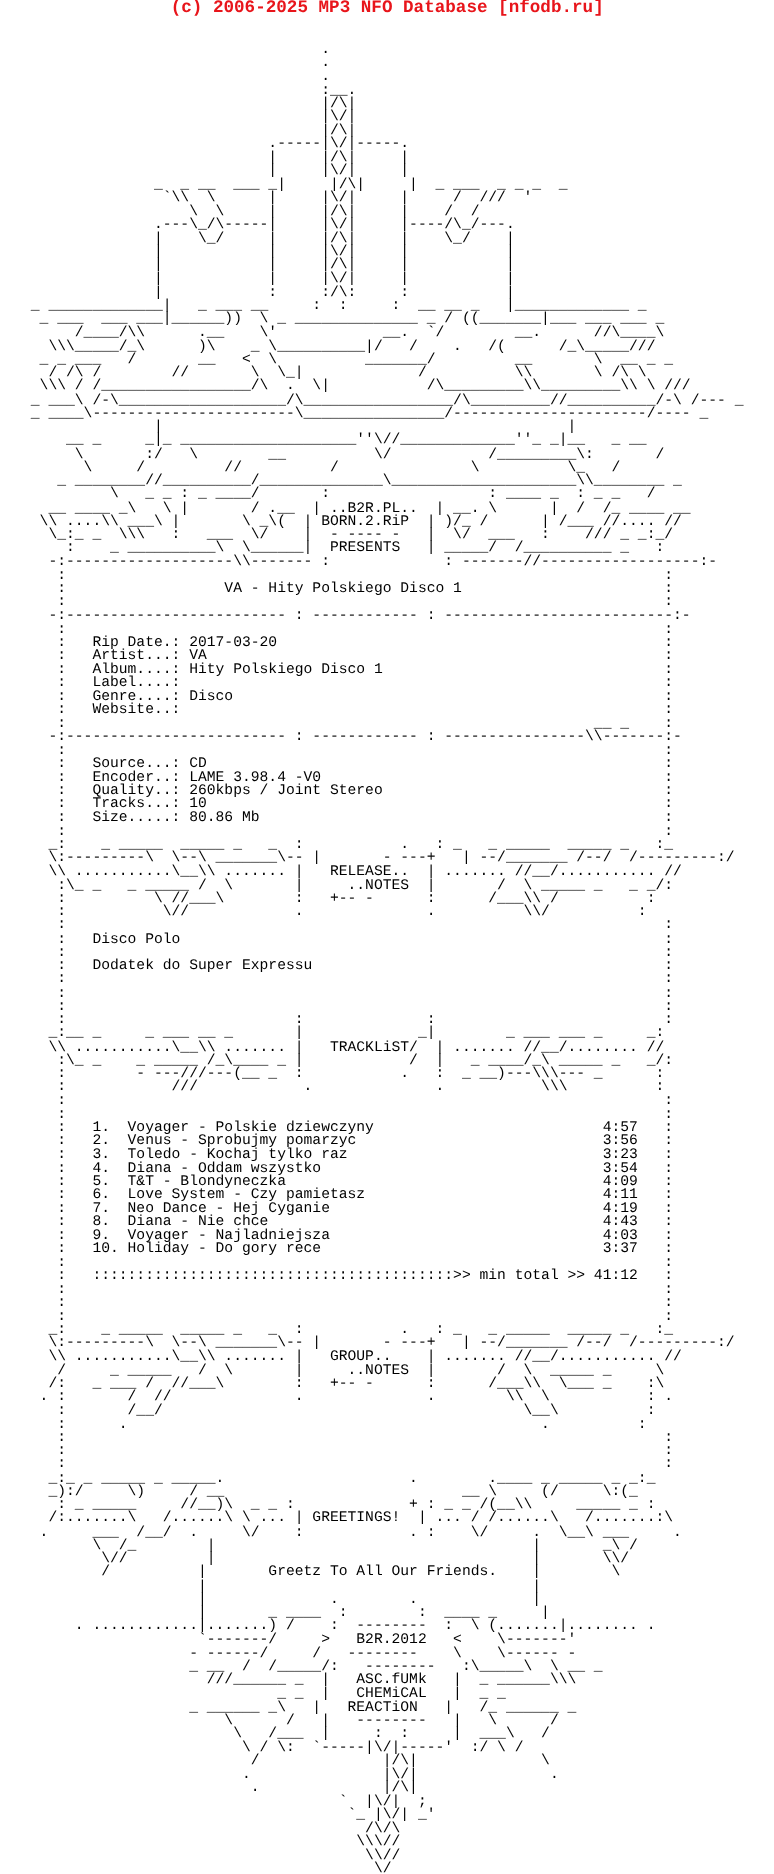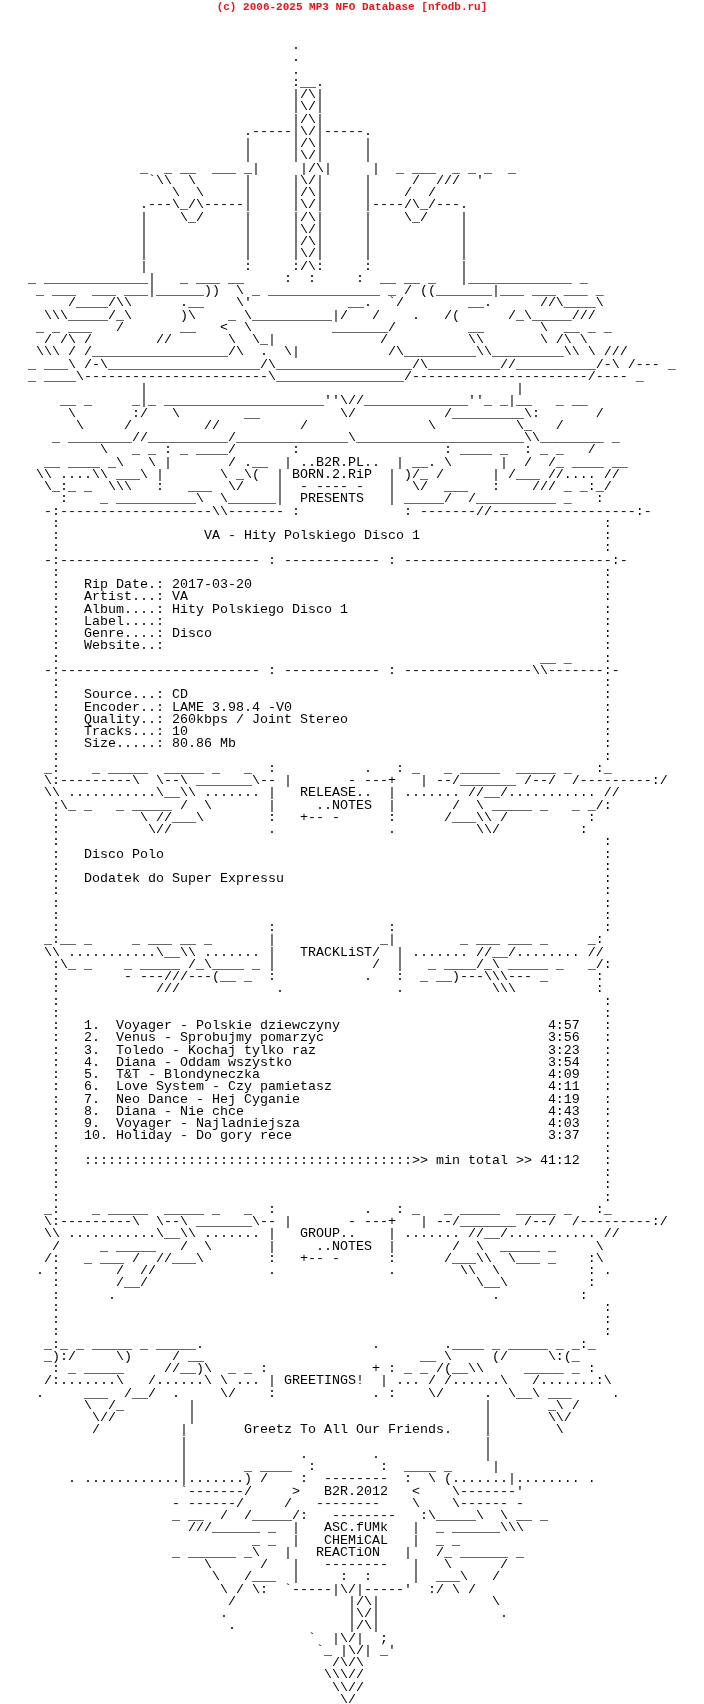--- a/index.html
+++ b/index.html
@@ -1,21 +1,21 @@
 <!DOCTYPE html>
 <html><head>
 <meta charset="utf-8">
 <style>
   html, body { margin: 0; padding: 0; background: #ffffff; }
   body { width: 704px; height: 1704px; position: relative; overflow: hidden; }
   .header {
     position: absolute; top: 0; left: 0; width: 704px;
     text-align: center; color: #e8151b;
     font-family: "Liberation Mono", "DejaVu Sans Mono", monospace;
-    font-size: 11px; line-height: 14px; font-weight: bold;
+    font-size: 16px; line-height: 14px; font-weight: bold;
     white-space: pre;
   }
   .nfo {
     position: absolute; top: 40px; left: 4px;
     margin: 0;
     font-family: "Liberation Mono", "DejaVu Sans Mono", monospace;
     font-size: 13.33px; line-height: 12.25px;
     color: #000000; white-space: pre;
   }
   .nfo .ln { display: block; height: 12.25px; }

